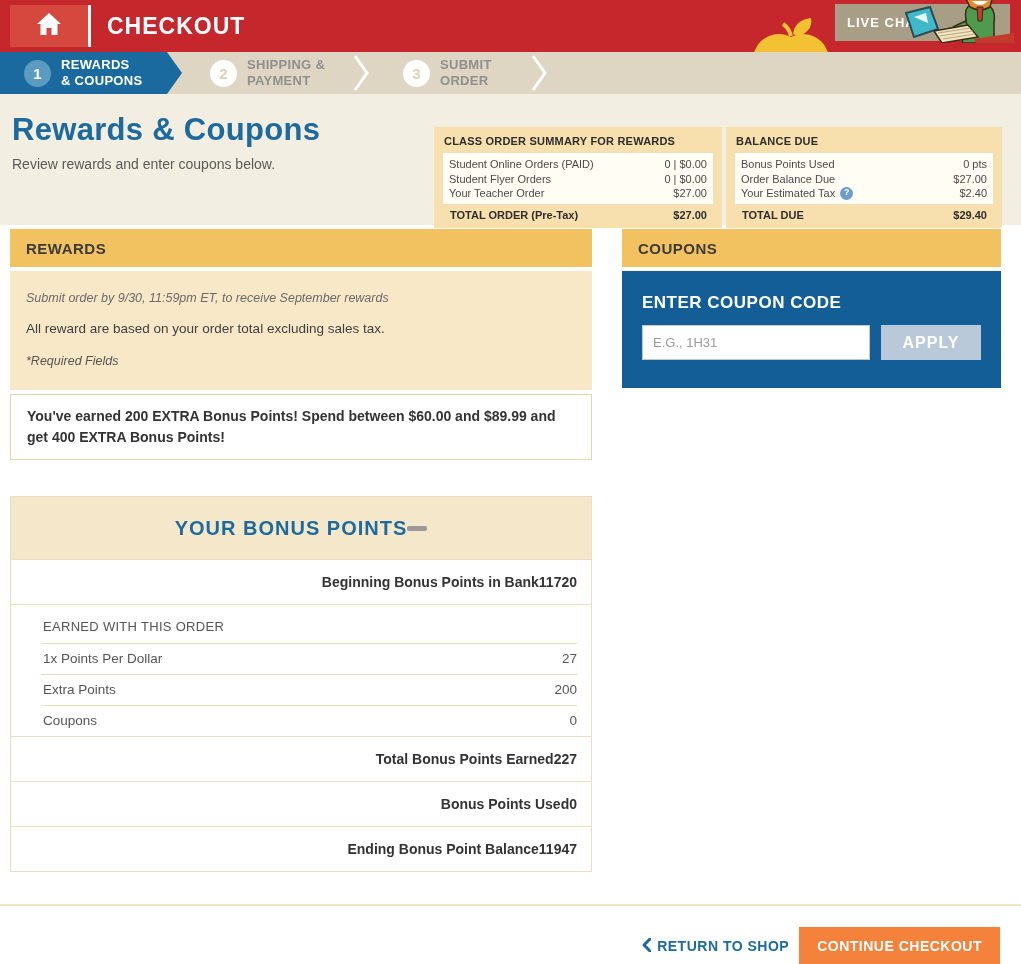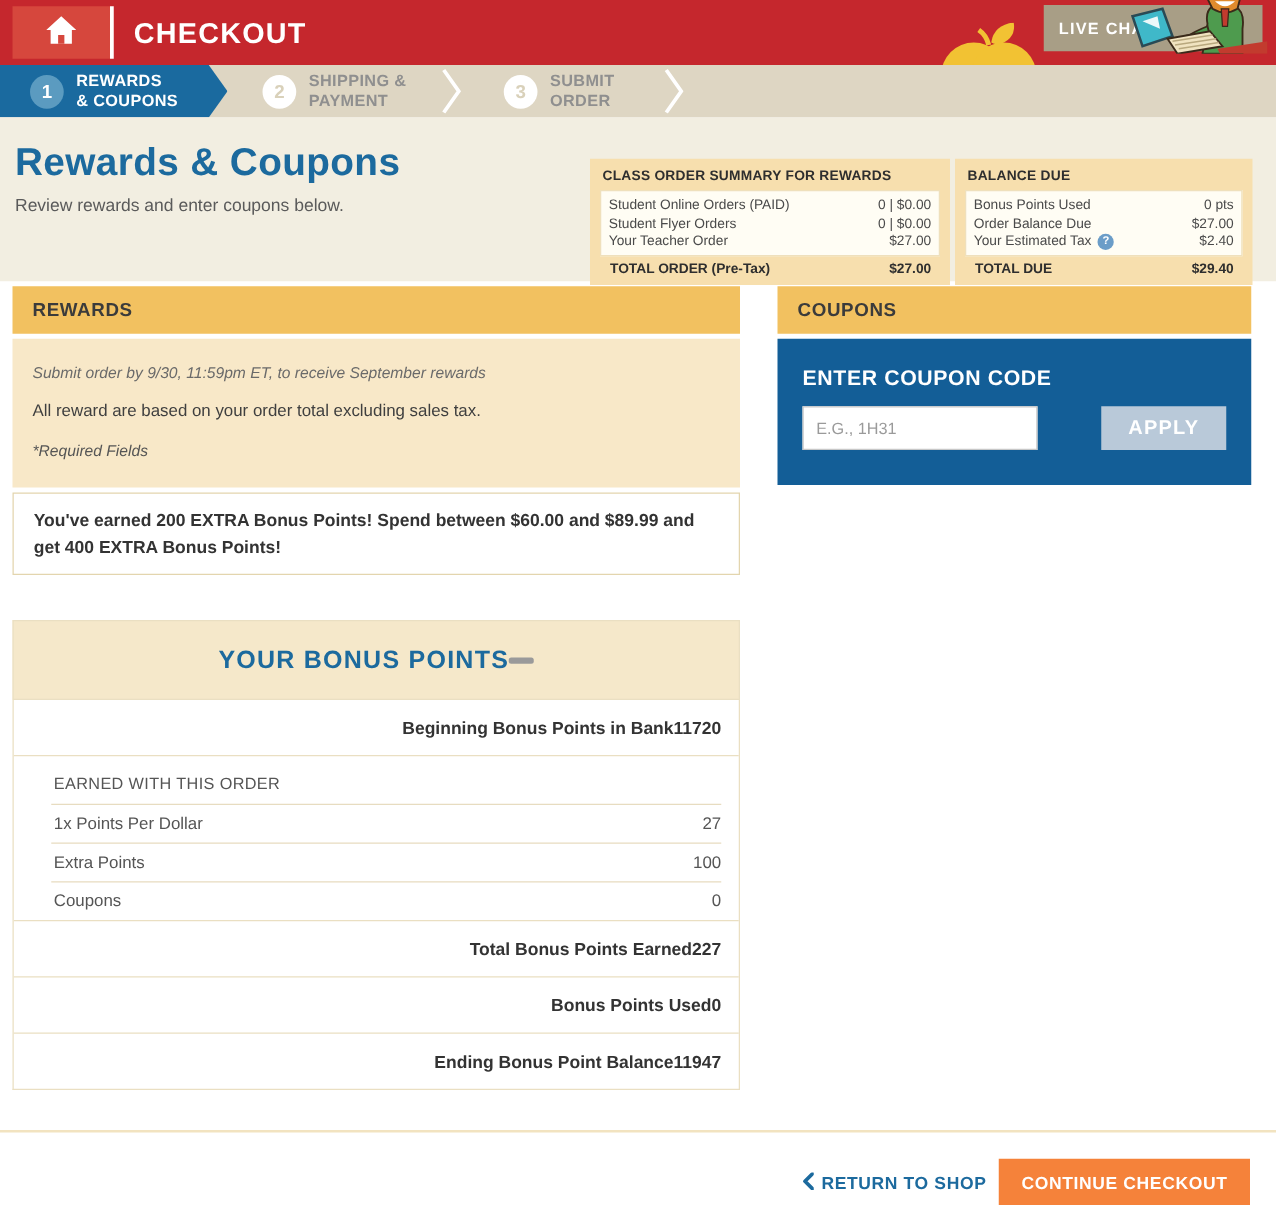--- a/index.html
+++ b/index.html
@@ -120,21 +120,21 @@
   .summary-boxes {
     position:absolute;
     top:33px; right:19px;
     display:flex; gap:4px;
   }
   .summary-box {
     background:#f7dfae;
     padding:6px 8px 7px 8px;
   }
   .summary-box.left  { width:288px; }
-  .summary-box.right { width:238px; }
+  .summary-box.right { width:276px; }
   .summary-title {
     font-size:11px; font-weight:bold; color:#2e2e2e;
     margin:2px 0 5px 2px;
     letter-spacing:0.2px;
   }
   .summary-inner {
     background:#fffdf4;
     border:1px solid #efe0bc;
     padding:4px 6px 3px 6px;
   }
@@ -226,21 +226,21 @@
     font-weight:bold;
     letter-spacing:0.5px;
   }
   .coupon-row {
     margin-top:12px;
     display:flex;
     justify-content:space-between;
     align-items:center;
   }
   .coupon-input {
-    width:188px; height:35px;
+    width:228px; height:35px;
     border:1px solid #c7c7c7;
     padding:0 10px;
     font-size:13px;
     font-family:"Liberation Sans", sans-serif;
     color:#444;
   }
   .coupon-input::placeholder { color:#9a9a9a; }
   .apply-btn {
     width:100px; height:35px;
     background:#b9c9d9;
@@ -497,21 +497,21 @@
           <span>11720</span>
         </div>
         <div class="earned-block">
           <div class="earned-label">EARNED WITH THIS ORDER</div>
           <div class="subrow">
             <span>1x Points Per Dollar</span>
             <span>27</span>
           </div>
           <div class="subrow">
             <span>Extra Points</span>
-            <span>100</span>
+            <span>200</span>
           </div>
           <div class="subrow">
             <span>Coupons</span>
             <span>0</span>
           </div>
         </div>
         <div class="brow bold">
           <span>Total Bonus Points Earned</span>
           <span>227</span>
         </div>

